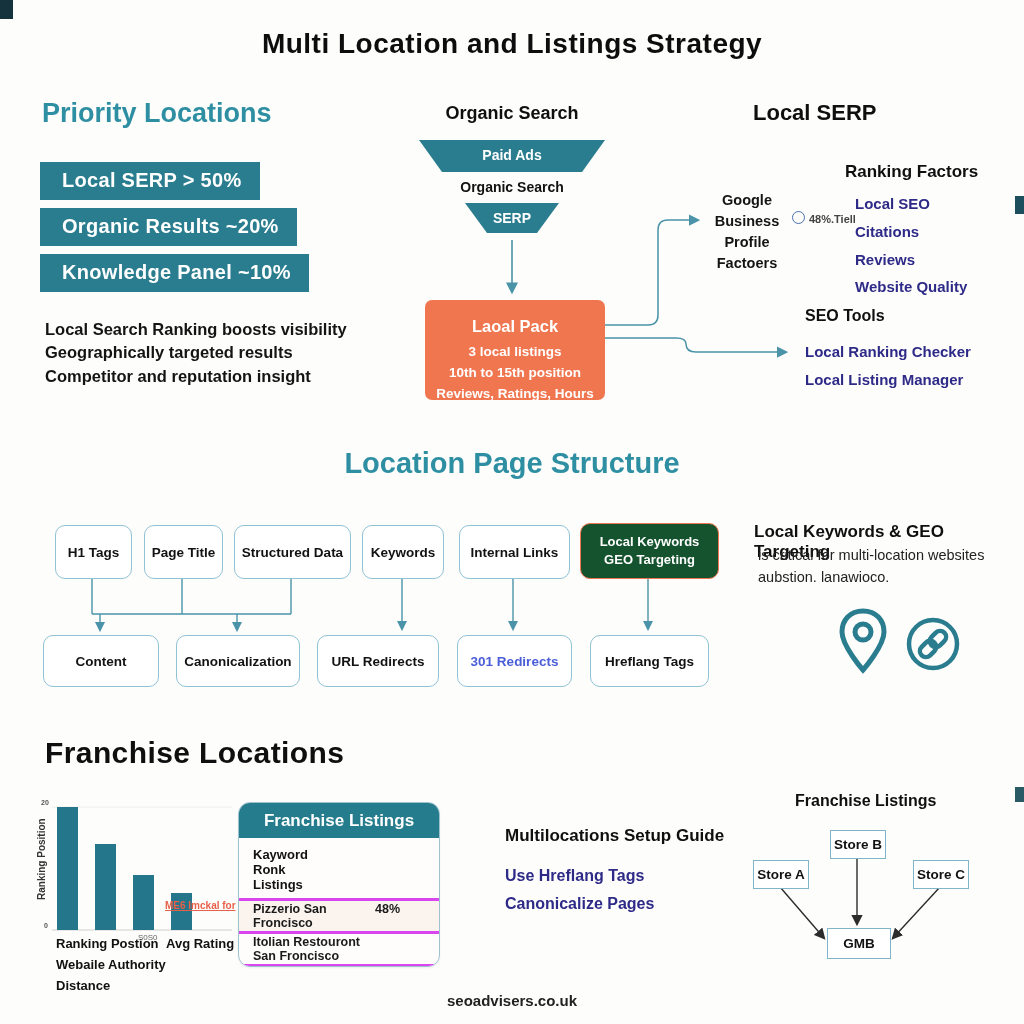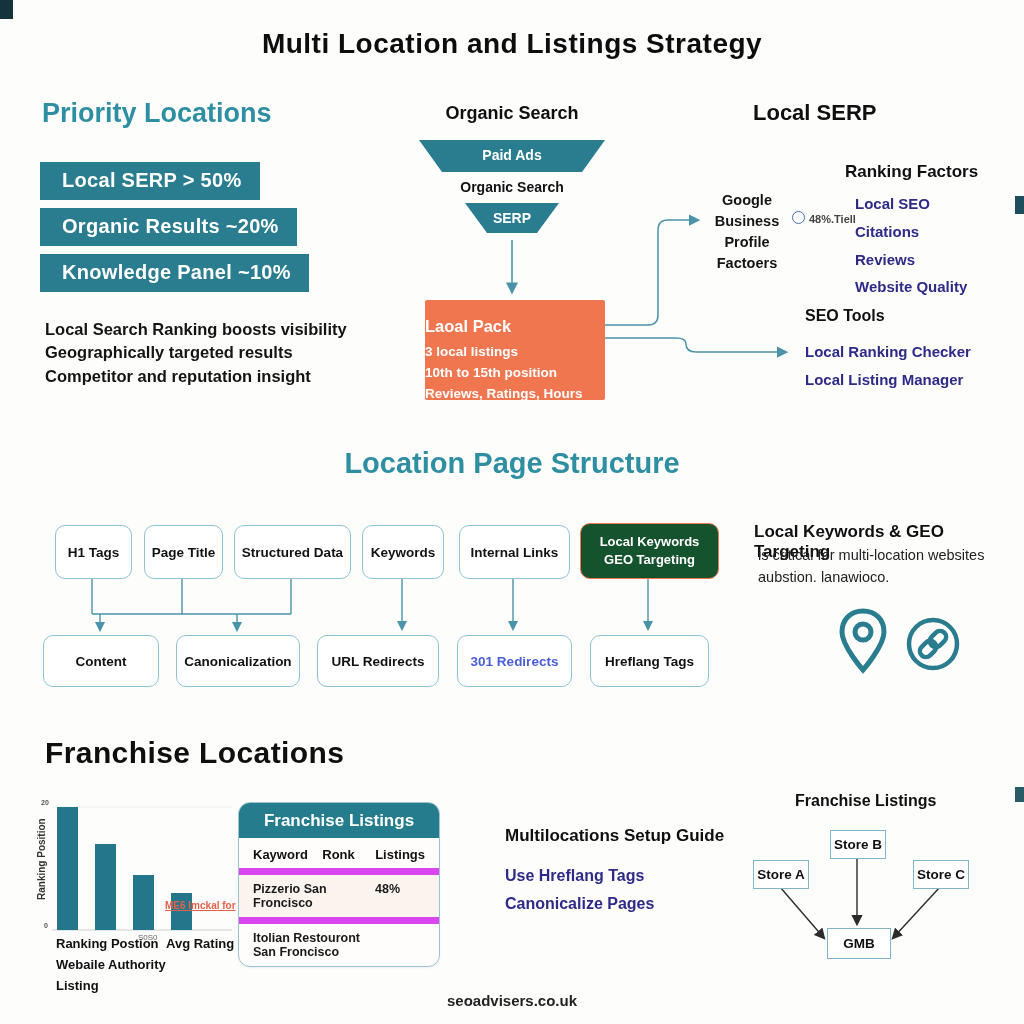--- a/index.html
+++ b/index.html
@@ -16,21 +16,21 @@
 
   
   .pill{background:#2a7d8e;color:#fff;font-weight:800;font-size:20px;padding:7px 18px 8px 22px;letter-spacing:.3px;}
 
   .note-lines{font-size:16.5px;font-weight:700;line-height:1.42;color:#141414;}
 
   
   .funnel-label{font-size:14px;font-weight:800;color:#fff;text-align:center;}
   .funnel-label.dark{color:#111;font-weight:600;}
 
-  .local-pack{background:#f0764f;color:#fff;text-align:left;border-radius:2px;}
+  .local-pack{background:#f0764f;color:#fff;text-align:center;border-radius:7px;}
   .lp-title{font-size:16.5px;font-weight:800;margin:17px 0 6px;}
   .lp-line{font-size:13.5px;font-weight:600;line-height:1.55;}
 
   .navy{color:#2e2a87;}
   .link-list{font-size:15px;font-weight:700;line-height:1.85;}
 
   .gbp{font-size:14.5px;font-weight:800;text-align:center;line-height:1.45;color:#141414;}
   .tiny-badge{font-size:11px;color:#444;font-weight:600;}
 
   
@@ -38,22 +38,22 @@
         font-size:13.5px;font-weight:700;color:#121212;text-align:center;}
   .node.orange{background:#14532d;border-color:#f0764f;color:#fff;line-height:1.35;font-size:13px;}
   .node.bluetext{color:#4a5ed8;}
 
   .callout-h{font-size:17px;font-weight:800;color:#0f0f0f;}
   .callout-b{font-size:14.5px;color:#222;line-height:1.5;}
 
   
   .card{border:1.5px solid #9fc2cf;border-radius:12px;background:#fffdfb;overflow:hidden;box-shadow:0 1px 2px rgba(0,0,0,.06);}
   .card-head{background:#257c8c;color:#fff;font-size:17px;font-weight:800;text-align:center;padding:8px 0 7px;}
-  .thead{display:flex;font-size:13px;font-weight:800;color:#111;padding:9px 14px 6px;}
-  .trow{display:flex;font-size:12.5px;font-weight:600;color:#1a1a1a;padding:7px 14px;border-top:7px solid #d946ef;}
+  .thead{display:flex;font-size:13px;font-weight:800;color:#111;padding:9px 14px 6px;flex-direction:column;}
+  .trow{display:flex;font-size:12.5px;font-weight:600;color:#1a1a1a;padding:1px 14px;border-top:3px solid #d946ef;}
   .trow:nth-child(odd){background:#faf3ee;}
   .tcell-k{flex:1;text-align:left;}
   .tcell-v{width:50px;text-align:left;}
 
   .bar{position:absolute;bottom:0;width:21px;background:#24768a;}
   .axis-tick{font-size:7px;color:#555;font-weight:600;}
   .xlab{font-size:13px;font-weight:800;color:#111;line-height:1.6;}
   .chart-note-orange{font-size:10px;color:#e8604a;font-weight:700;}
   .ylab{font-size:10px;color:#333;font-weight:600;transform:rotate(-90deg);transform-origin:left top;}
 
@@ -194,21 +194,21 @@
   <div class="abs axis-tick" style="left:44px;top:922px;">0</div>
   <div class="abs" id="bar-plot" style="left:48px;top:807px;width:160px;height:123px;">
       <div class="bar" style="left: 9px; height: 123px; background: rgb(36, 118, 138);"></div>
       <div class="bar" style="left: 47px; height: 86px; background: rgb(36, 118, 138);"></div>
       <div class="bar" style="left: 85px; height: 55px; background: rgb(36, 118, 138);"></div>
       <div class="bar" style="left: 123px; height: 37px; background: rgb(36, 118, 138);"></div>
     </div>
   <div class="abs xlab" style="left:56px;top:934px;">
     <div>Ranking Postion</div>
     <div>Webaile Authority</div>
-    <div>Listing</div>
+    <div>Distance</div>
   </div>
   <div class="abs" style="left:138px;top:933px;font-size:8px;color:#666;">S0S0</div>
   <div class="abs xlab" style="left:166px;top:934px;">Avg Rating</div>
   <div class="abs chart-note-orange" style="left:165px;top:900px;text-decoration:underline;">ME6 Imckal for</div>
 
   <div class="abs card" style="left:238px;top:802px;width:200px;height:163px;">
     <div class="card-head">Franchise Listings</div>
     <div class="thead">
       <div style="width:76px;">Kayword</div>
       <div style="width:58px;">Ronk</div>

